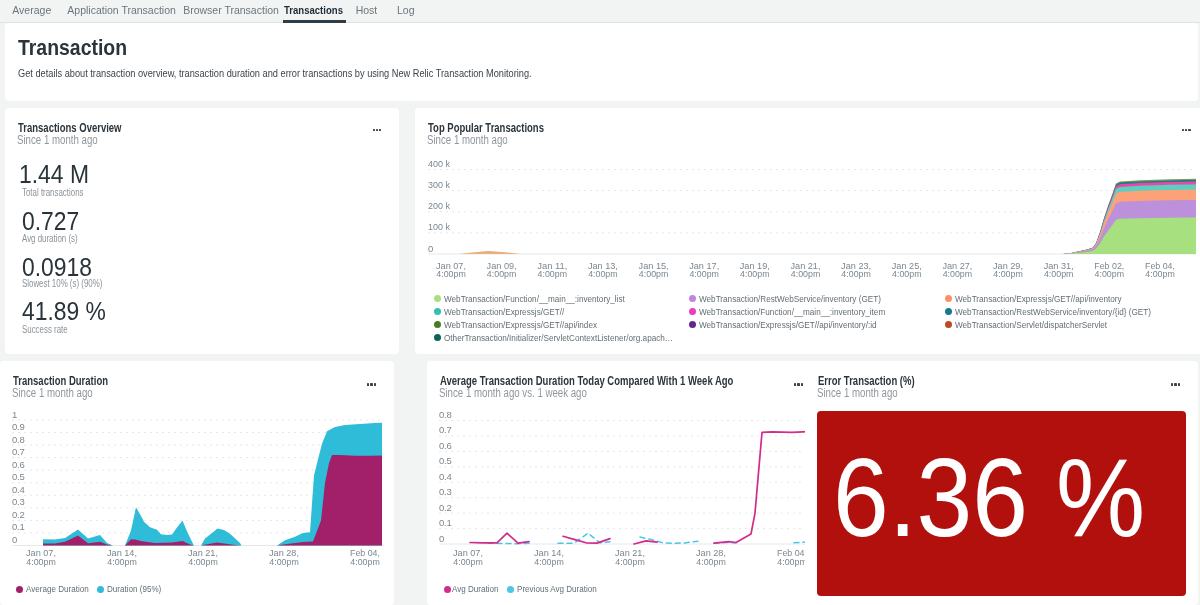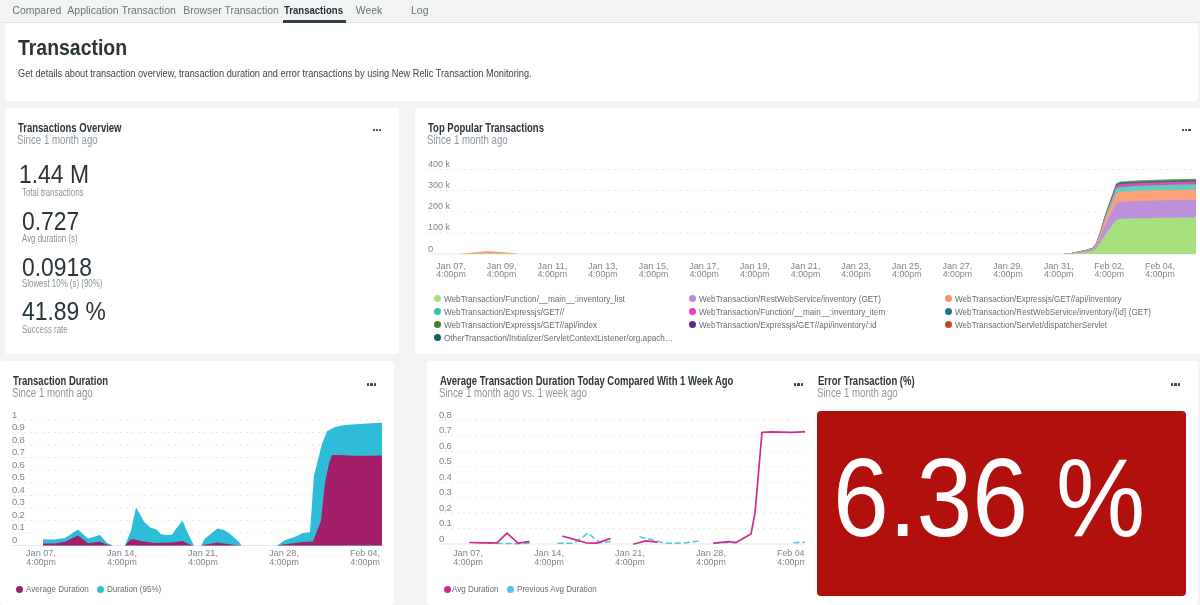--- a/index.html
+++ b/index.html
@@ -14,26 +14,26 @@
 .mdots i { position:absolute; left:0; top:0; width:2.3px; height:2.7px; background:#3c474e; border-radius:0.6px; }
 .bignum { position:absolute; left:15.5px; font-size:26px; line-height:26px; color:#28343a; white-space:nowrap; transform:scaleX(0.88); transform-origin:0 50%; }
 .mlabel { position:absolute; left:16.5px; font-size:10px; line-height:10px; color:#8b9399; white-space:nowrap; transform:scaleX(0.79); transform-origin:0 50%; }
 .tick { font-size:9.5px; fill:#7b8790; font-family:"Liberation Sans", sans-serif; }
 .ldot { position:absolute; width:7px; height:7px; border-radius:50%; }
 .ltext { position:absolute; font-size:9.5px; line-height:12px; color:#646e74; white-space:nowrap; transform:scaleX(0.86); transform-origin:0 50%; }
 .ltext2 { position:absolute; font-size:9.5px; line-height:12px; color:#646e74; white-space:nowrap; transform:scaleX(0.85); transform-origin:0 50%; }
 </style></head>
 <body>
 <div class="nav">
-  <span style="left:12.3px">Compared</span>
+  <span style="left:12.3px">Average</span>
   <span style="left:67.3px">Application Transaction</span>
   <span style="left:183.2px">Browser Transaction</span>
   <span class="active" style="left:284.4px">Transactions</span>
-  <span style="left:355.7px">Week</span>
-  <span style="left:411px">Log</span>
+  <span style="left:355.7px">Host</span>
+  <span style="left:397px">Log</span>
   <div class="abs" style="left:283px;top:19.8px;width:63px;height:2.8px;background:#2e3d46"></div>
 </div>
 
 <div class="card" style="left:5px;top:23px;width:1193px;height:77.5px">
   <div class="abs" style="left:12.5px;top:13.9px;font-size:22px;line-height:22px;font-weight:700;color:#2a3439;transform:scaleX(0.883);transform-origin:0 50%">Transaction</div>
   <div class="abs" style="left:12.8px;top:45.4px;font-size:11.5px;line-height:11.5px;color:#3a454c;transform:scaleX(0.802);transform-origin:0 50%">Get details about transaction overview, transaction duration and error transactions by using New Relic Transaction Monitoring.</div>
 </div>
 
 <div class="card" style="left:5px;top:107.5px;width:394px;height:246.5px">
   <div class="ctitle">Transactions Overview</div>

